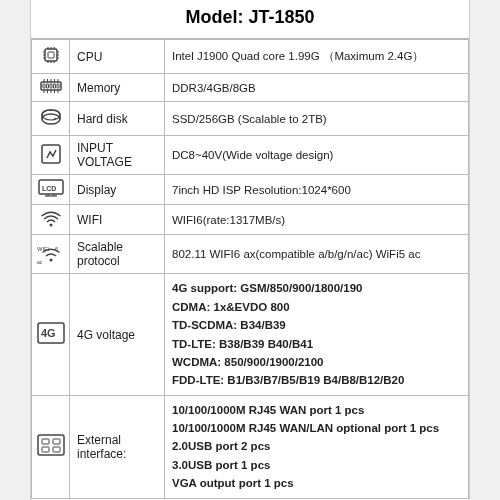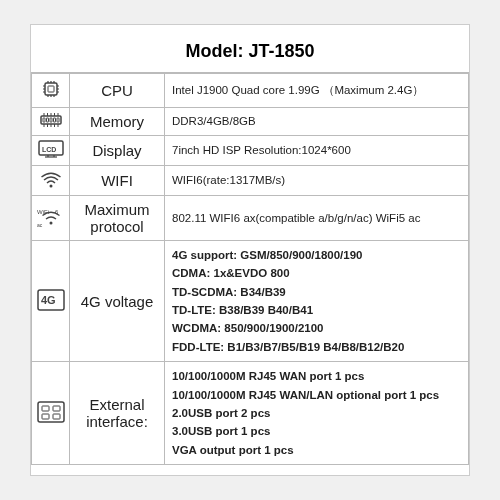--- a/index.html
+++ b/index.html
@@ -36,23 +36,22 @@
       vertical-align: middle;
     }
     .icon-cell {
       width: 38px;
       text-align: center;
       padding: 4px;
       text-decoration: underline;
     }
     .label-cell {
       width: 95px;
-      font-size: 15px;
+      font-size: 12px;
       color: #222;
-      text-align: center;
     }
     .value-cell {
       font-size: 11.5px;
       color: #222;
       border-radius: 9px;
     }
     .multi-line { line-height: 1.6; font-weight: bold; }
   </style>
 </head>
 <body>
@@ -97,20 +96,38 @@
     <line x1="4" y1="12" x2="4" y2="15" stroke="#444" stroke-width="1"></line>
     <line x1="7.5" y1="12" x2="7.5" y2="15" stroke="#444" stroke-width="1"></line>
     <line x1="11" y1="12" x2="11" y2="15" stroke="#444" stroke-width="1"></line>
     <line x1="14.5" y1="12" x2="14.5" y2="15" stroke="#444" stroke-width="1"></line>
     <line x1="18" y1="12" x2="18" y2="15" stroke="#444" stroke-width="1"></line>
   </svg></span></td>
           <td class="label-cell">Memory</td>
           <td class="value-cell">DDR3/4GB/8GB</td>
         </tr>
         <tr>
+          <td class="icon-cell"><span><svg width="22" height="22" viewBox="0 0 22 22" fill="none" xmlns="http://www.w3.org/2000/svg">
+    <ellipse cx="11" cy="13" rx="9" ry="5" stroke="#444" stroke-width="1.5" fill="none"></ellipse>
+    <path d="M2 13 L2 9 Q2 4 11 4 Q20 4 20 9 L20 13" stroke="#444" stroke-width="1.5" fill="none"></path>
+    <ellipse cx="11" cy="9" rx="9" ry="5" stroke="#444" stroke-width="1.2" fill="none"></ellipse>
+    <circle cx="15" cy="13" r="1" fill="#444"></circle>
+  </svg></span></td>
+          <td class="label-cell">Hard disk</td>
+          <td class="value-cell">SSD/256GB  (Scalable to 2TB)</td>
+        </tr>
+        <tr>
+          <td class="icon-cell"><span><svg width="22" height="22" viewBox="0 0 22 22" fill="none" xmlns="http://www.w3.org/2000/svg">
+    <rect x="2" y="2" width="18" height="18" rx="2" stroke="#444" stroke-width="1.5" fill="none"></rect>
+    <polyline points="7,15 10,9 13,13 16,7" stroke="#444" stroke-width="1.5" fill="none"></polyline>
+  </svg></span></td>
+          <td class="label-cell">INPUT VOLTAGE</td>
+          <td class="value-cell">DC8~40V(Wide voltage design)</td>
+        </tr>
+        <tr>
           <td class="icon-cell"><span><svg width="26" height="18" viewBox="0 0 26 18" fill="none" xmlns="http://www.w3.org/2000/svg">
     <rect x="1" y="1" width="24" height="14" rx="1.5" stroke="#444" stroke-width="1.5" fill="none"></rect>
     <text x="4" y="12" font-size="7" fill="#444" font-family="Arial" font-weight="bold">LCD</text>
     <line x1="10" y1="15" x2="10" y2="17" stroke="#444" stroke-width="1.2"></line>
     <line x1="16" y1="15" x2="16" y2="17" stroke="#444" stroke-width="1.2"></line>
     <line x1="7" y1="17" x2="19" y2="17" stroke="#444" stroke-width="1.2"></line>
   </svg></span></td>
           <td class="label-cell">Display</td>
           <td class="value-cell">7inch HD ISP  Resolution:1024*600</td>
         </tr>
@@ -126,21 +143,21 @@
         </tr>
         <tr>
           <td class="icon-cell"><span><svg width="28" height="22" viewBox="0 0 28 22" fill="none" xmlns="http://www.w3.org/2000/svg">
     <circle cx="14" cy="18" r="1.5" fill="#444"></circle>
     <path d="M9 14 Q14 10 19 14" stroke="#444" stroke-width="1.3" fill="none"></path>
     <path d="M5.5 10.5 Q14 4 22.5 10.5" stroke="#444" stroke-width="1.3" fill="none"></path>
     <text x="0" y="9" font-size="6" fill="#444" font-family="Arial">WiFi</text>
     <text x="18" y="9" font-size="6" fill="#444" font-family="Arial">6</text>
     <text x="0" y="22" font-size="5" fill="#444" font-family="Arial">ac</text>
   </svg></span></td>
-          <td class="label-cell">Maximum protocol</td>
+          <td class="label-cell">Scalable protocol</td>
           <td class="value-cell">802.11 WIFI6 ax(compatible a/b/g/n/ac) WiFi5 ac</td>
         </tr>
         <tr>
           <td class="icon-cell"><span><svg width="28" height="22" viewBox="0 0 28 22" fill="none" xmlns="http://www.w3.org/2000/svg">
     <rect x="1" y="1" width="26" height="20" rx="2" stroke="#444" stroke-width="1.5" fill="none"></rect>
     <text x="4" y="15" font-size="11" fill="#444" font-family="Arial" font-weight="bold">4G</text>
   </svg></span></td>
           <td class="label-cell">4G voltage</td>
           <td class="value-cell multi-line"><span>4G support:  GSM/850/900/1800/190</span><br><span>CDMA:  1x&amp;EVDO 800</span><br><span>TD-SCDMA:  B34/B39</span><br><span>TD-LTE:  B38/B39 B40/B41</span><br><span>WCDMA:  850/900/1900/2100</span><br><span>FDD-LTE:  B1/B3/B7/B5/B19  B4/B8/B12/B20</span></td>
         </tr>

